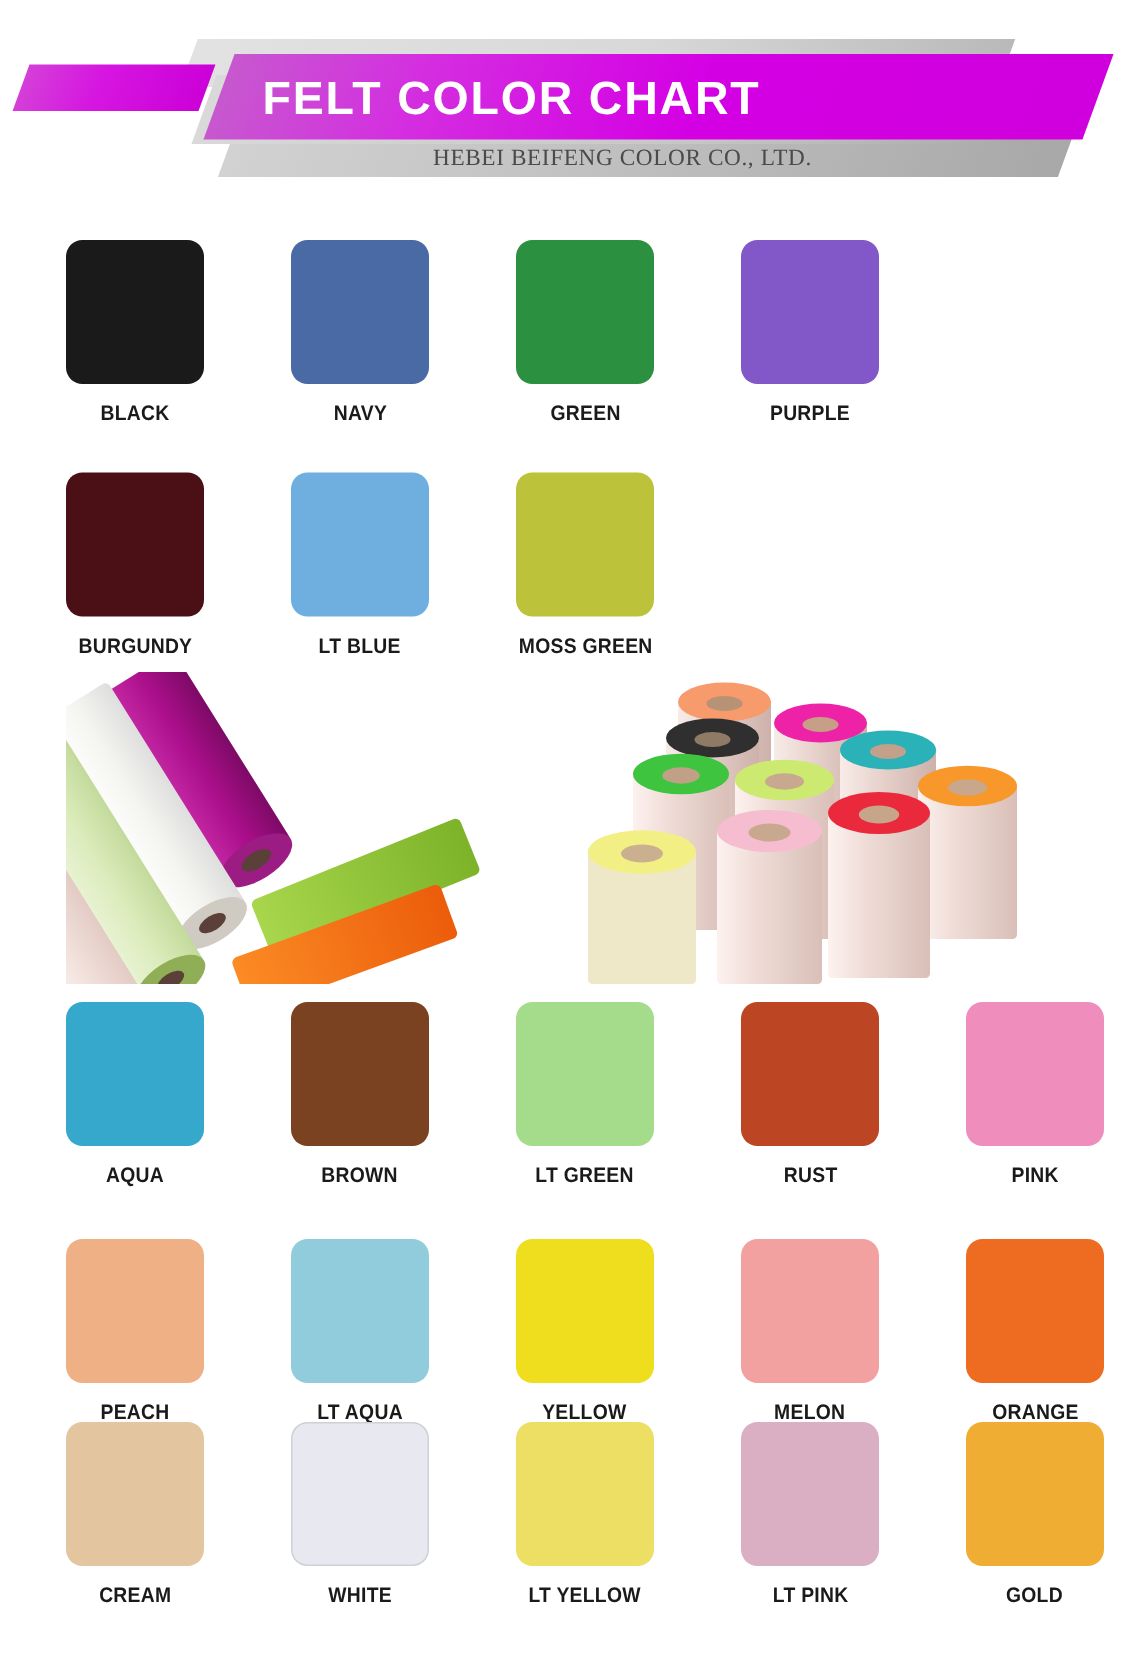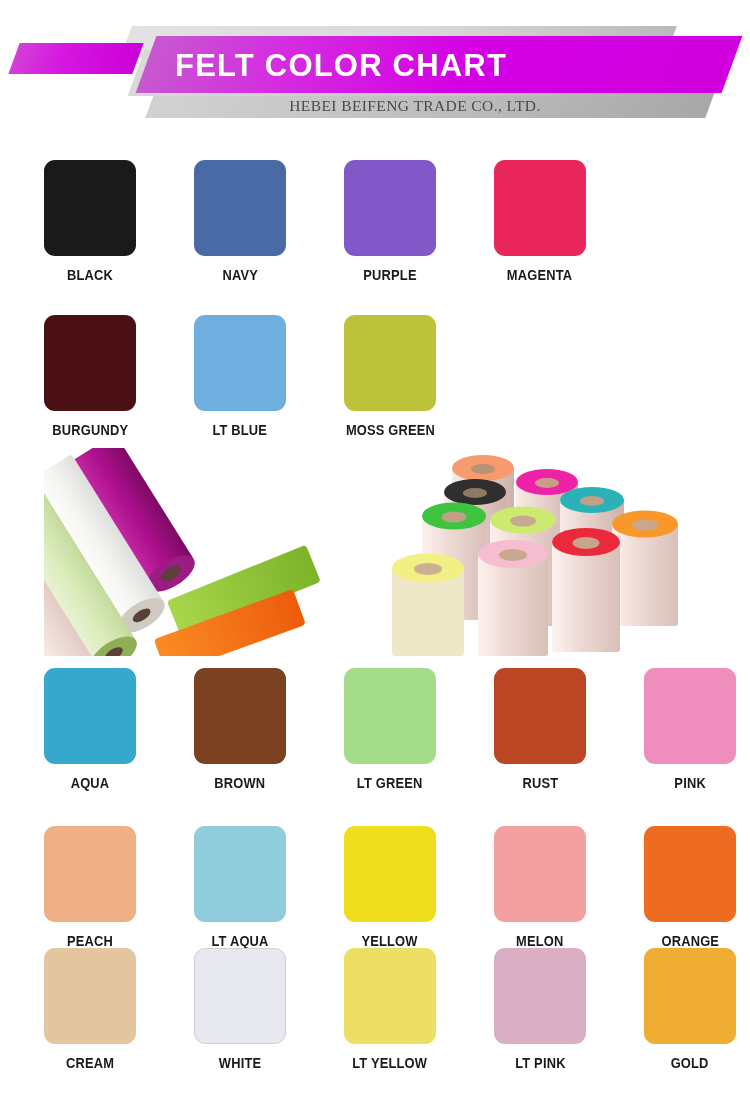--- a/index.html
+++ b/index.html
@@ -161,39 +161,39 @@
 </head>
 <body>
 
 <div class="banner">
   <div class="shape band-gray-top"></div>
   <div class="shape band-gray-bottom"></div>
   <div class="shape band-gray-mid"></div>
   <div class="shape band-left"></div>
   <div class="shape band-magenta"></div>
   <div class="banner-title">FELT COLOR CHART</div>
-  <div class="banner-subtitle">HEBEI BEIFENG TRADE CO., LTD.</div>
+  <div class="banner-subtitle">HEBEI BEIFENG COLOR CO., LTD.</div>
 </div>
 
 <div class="grid row1">
   <div class="cell">
       <div class="swatch" style="background: rgb(26, 26, 26);"></div>
       <div class="swatch-label">BLACK</div>
     </div>
   <div class="cell">
       <div class="swatch" style="background: rgb(74, 106, 165);"></div>
       <div class="swatch-label">NAVY</div>
     </div>
   <div class="cell">
+      <div class="swatch" style="background: rgb(43, 145, 65);"></div>
+      <div class="swatch-label">GREEN</div>
+    </div>
+  <div class="cell">
       <div class="swatch" style="background: rgb(130, 87, 200);"></div>
       <div class="swatch-label">PURPLE</div>
-    </div>
-  <div class="cell">
-      <div class="swatch" style="background: rgb(232, 38, 92);"></div>
-      <div class="swatch-label">MAGENTA</div>
     </div>
 </div>
 
 <div class="grid row2">
   <div class="cell">
       <div class="swatch" style="background: rgb(74, 16, 22);"></div>
       <div class="swatch-label">BURGUNDY</div>
     </div>
   <div class="cell">
       <div class="swatch" style="background: rgb(110, 175, 224);"></div>

